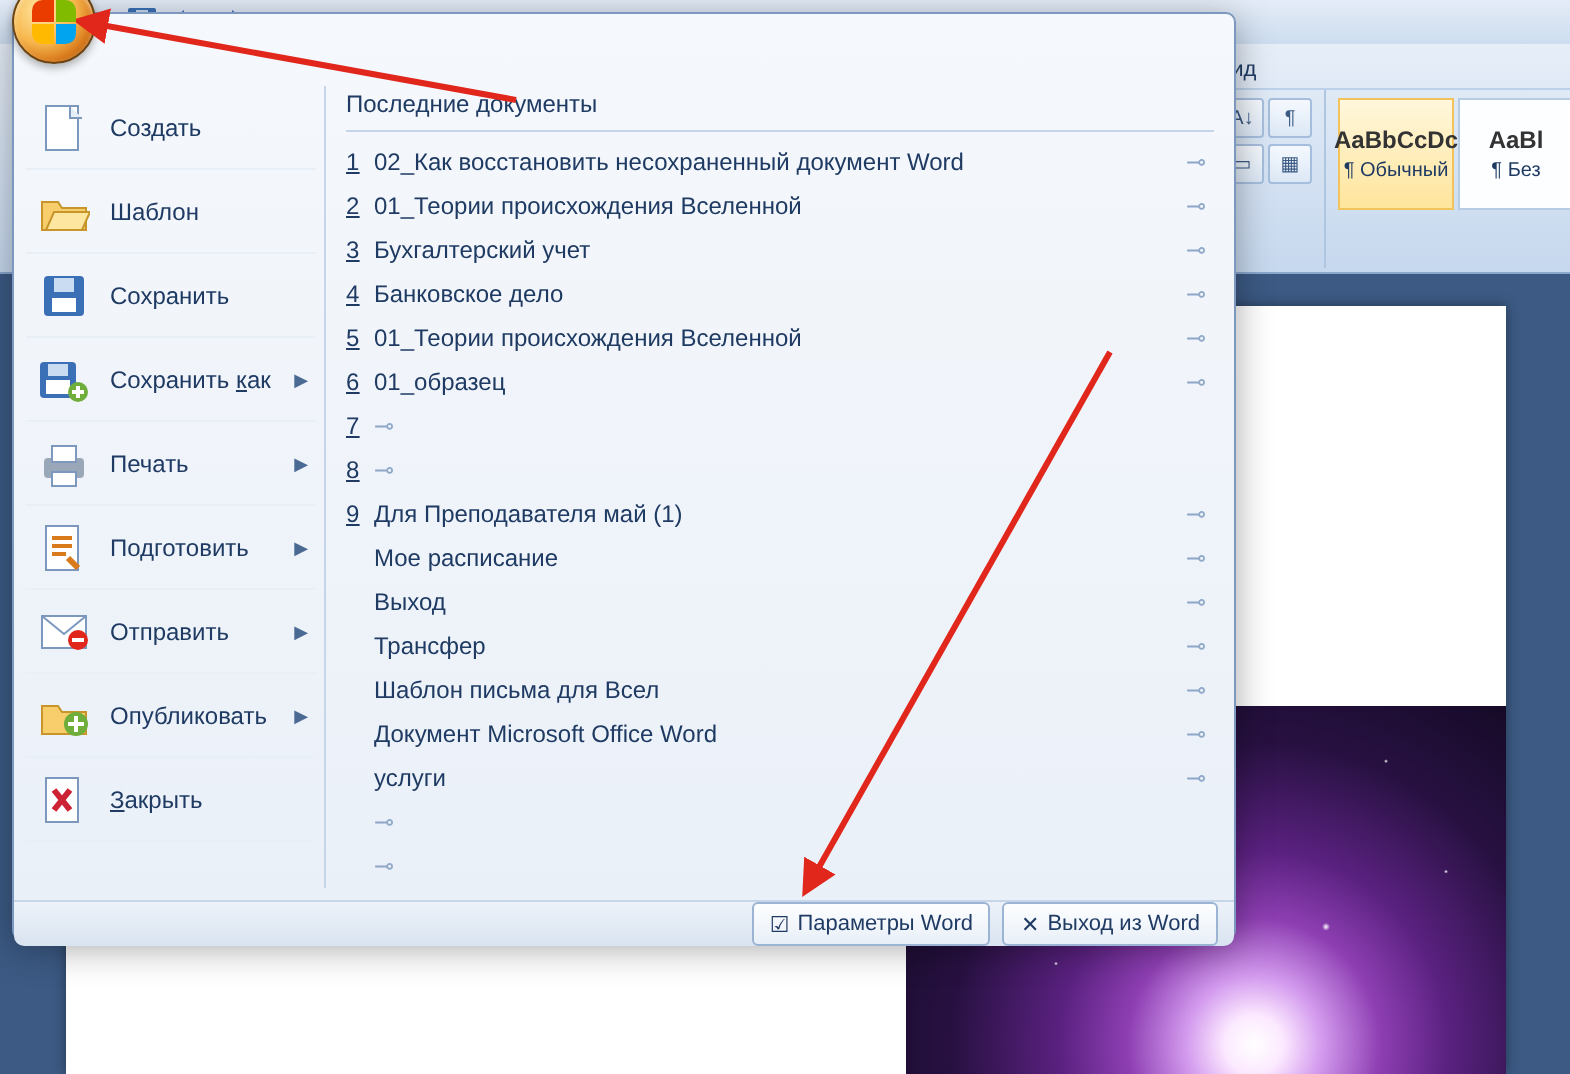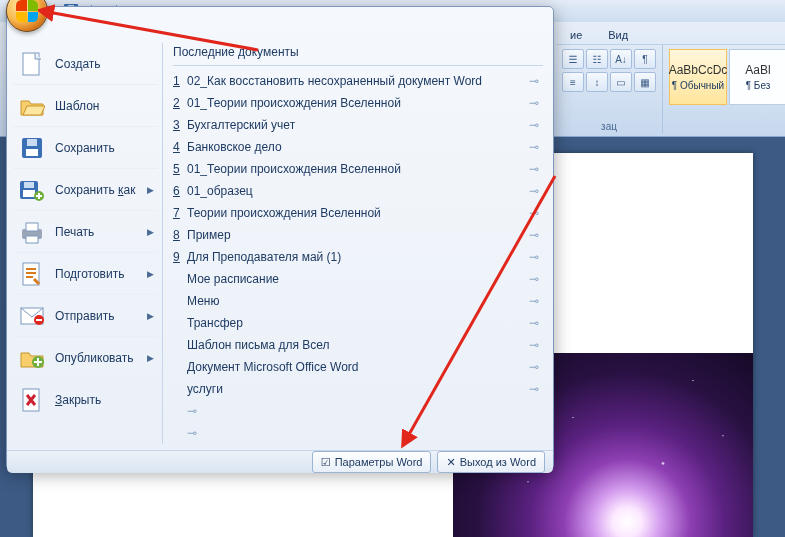--- a/index.html
+++ b/index.html
@@ -20,32 +20,32 @@
 .ribbon-tabs { height: 22px; display: flex; align-items: flex-end; gap: 6px; padding-left: 4px; }
 .ribbon-tab { font-size: 11px; color: #1F3B63; padding: 3px 10px; }
 .ribbon-groups { display: flex; height: 90px; border-top: 1px solid #BCD0E9; }
 .ribbon-group { border-right: 1px solid #AFC6E1; padding: 4px 6px 2px; display: flex; flex-direction: column; justify-content: space-between; }
 .para-row { display: flex; gap: 2px; margin-bottom: 3px; }
 .rb { width: 22px; height: 20px; background: linear-gradient(#F5F9FE,#DCE8F6); border: 1px solid #A6BEDD; border-radius: 2px; display:flex;align-items:center;justify-content:center;font-size:10px;color:#3B5A84; }
 .group-label { font-size: 10px; color: #4A6A94; text-align: center; }
 .styles { display:flex; gap:2px; }
 .style-box { width:58px;height:56px;border:1px solid #B8CCE4;background:#FDFEFF;display:flex;flex-direction:column;align-items:center;justify-content:center;font-size:11px; }
 .style-box.selected{border:1px solid #F2C35B;background:linear-gradient(#FFF7DC,#FFE59C);}
-.style-sample{font-size:12px;color:#333;margin-bottom:3px;}
+.style-sample{font-size:12px;color:#333;margin-bottom:3px;font-weight:bold;}
 .style-name{font-size:10px;color:#1F3B63;}
 
 .doc-area { position: absolute; top: 137px; left: 0; right: 0; bottom: 0; background: #3C5A84; display:flex; justify-content:center; }
 .page { width: 720px; background: #fff; margin-top: 16px; box-shadow: 0 0 6px rgba(0,0,0,.4); padding: 130px 38px 0 160px; position: relative; }
 .h1 { font-size: 24px; color: #1F4E79; font-weight: 600; }
 .p1 { font-size: 13px; color: #222; margin-top: 6px; }
 .page-img { position:absolute; left:420px; right:0; top:200px; bottom:0; overflow:hidden; }
 .nebula { width:100%; height:100%; background: radial-gradient(circle at 58% 92%, #FFFFFF 0%, #FCE9FF 6%, #D39BEE 14%, #8E3FB3 26%, #5A2180 40%, #281142 62%, #0B0618 100%); position:relative;}
 .nebula::after{content:"";position:absolute;inset:0;background:radial-gradient(2px 2px at 10% 20%,#fff,transparent),radial-gradient(1px 1px at 80% 15%,#fff,transparent),radial-gradient(1px 1px at 40% 35%,#fff,transparent),radial-gradient(2px 2px at 70% 60%,#fff,transparent),radial-gradient(1px 1px at 25% 70%,#fff,transparent),radial-gradient(1px 1px at 90% 45%,#fff,transparent); }
 
-.menu { position: absolute; top: 6px; left: 6px; width: 548px; height: 464px; background: linear-gradient(#F5F8FC,#EAF0F8); border: 1px solid #7C98BE; border-radius: 5px; box-shadow: 0 4px 18px rgba(0,0,0,.35); z-index: 50; display:flex; flex-direction:column; }
+.menu { position: absolute; top: 6px; left: 6px; width: 612px; height: 464px; background: linear-gradient(#F5F8FC,#EAF0F8); border: 1px solid #7C98BE; border-radius: 5px; box-shadow: 0 4px 18px rgba(0,0,0,.35); z-index: 50; display:flex; flex-direction:column; }
 .menu-body { flex:1; display:flex; padding: 36px 6px 6px; }
 .menu-left { width: 150px; border-right: 1px solid #C6D5EA; padding-right: 4px; }
 .menu-item { display:flex; align-items:center; gap:10px; height: 42px; padding: 0 6px; font-size: 12px; color: #1F3B63; border-bottom: 1px solid #E9EFF7; position:relative;}
 .menu-item .ic { width:26px; height:26px; display:flex;align-items:center;justify-content:center; }
 .menu-item .arrow { position:absolute; right:4px; font-size:9px; color:#4A6A94; }
 .menu-right { flex:1; padding: 0 4px 0 10px; display:flex; flex-direction:column; }
 .recent-title { font-size: 12px; font-weight: 400; color: #1F3B63; padding: 2px 0 6px; border-bottom: 1px solid #C6D5EA; margin-bottom: 4px; }
 .recent-list { flex: 1; overflow: hidden; }
 .recent-item { display:flex; align-items:center; height: 22px; font-size: 12px; color: #1F3B63; }
 .recent-item .num { width: 14px; text-decoration: underline; }
@@ -275,41 +275,39 @@
             <span class="lbl">01_Теории происхождения Вселенной</span>
             <span class="pin">⊸</span>
           </div>
           <div class="recent-item">
             <span class="num"><span class="underline-char">6</span></span>
             <span class="lbl">01_образец</span>
             <span class="pin">⊸</span>
           </div>
           <div class="recent-item">
             <span class="num"><span class="underline-char">7</span></span>
-            <span class="lbl">Теории происхождения Вселенной</span>
             <span class="pin">⊸</span>
           </div>
           <div class="recent-item">
             <span class="num"><span class="underline-char">8</span></span>
-            <span class="lbl">Пример</span>
             <span class="pin">⊸</span>
           </div>
           <div class="recent-item">
             <span class="num"><span class="underline-char">9</span></span>
             <span class="lbl">Для Преподавателя май (1)</span>
             <span class="pin">⊸</span>
           </div>
           <div class="recent-item">
             <span class="num"></span>
             <span class="lbl">Мое расписание</span>
             <span class="pin">⊸</span>
           </div>
           <div class="recent-item">
             <span class="num"></span>
-            <span class="lbl">Меню</span>
+            <span class="lbl">Выход</span>
             <span class="pin">⊸</span>
           </div>
           <div class="recent-item">
             <span class="num"></span>
             <span class="lbl">Трансфер</span>
             <span class="pin">⊸</span>
           </div>
           <div class="recent-item">
             <span class="num"></span>
             <span class="lbl">Шаблон письма для Всел</span>

